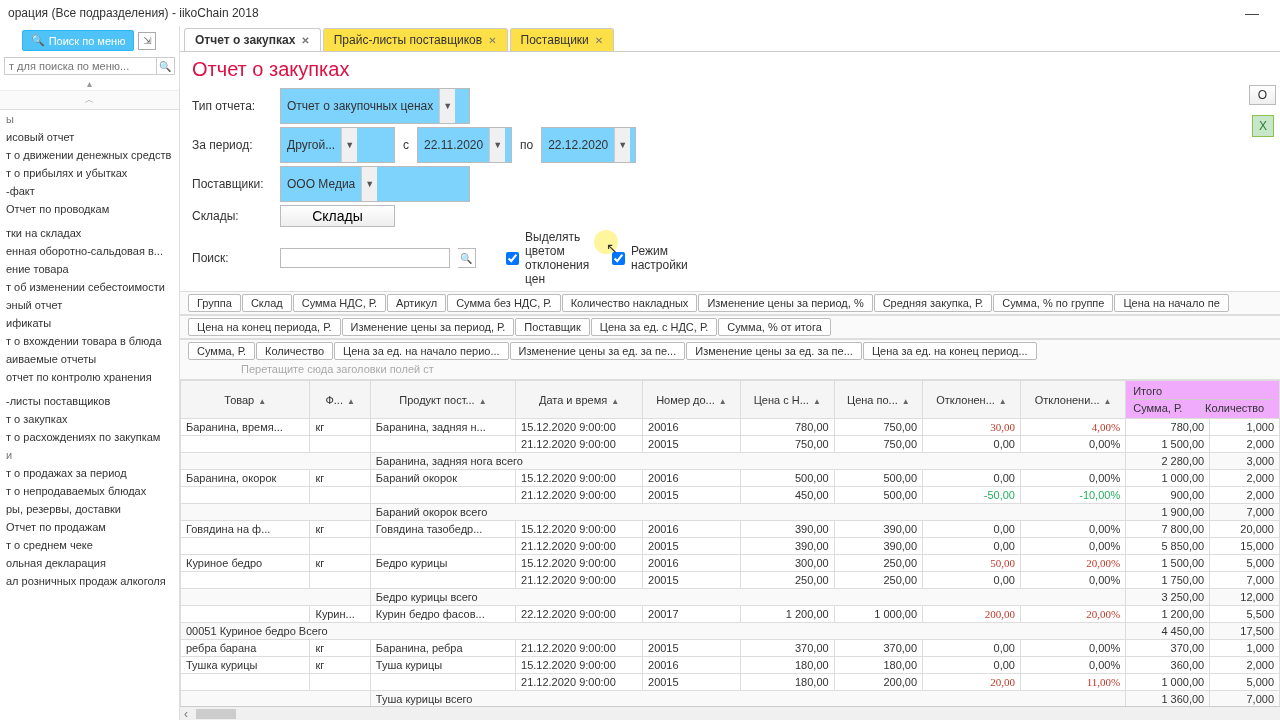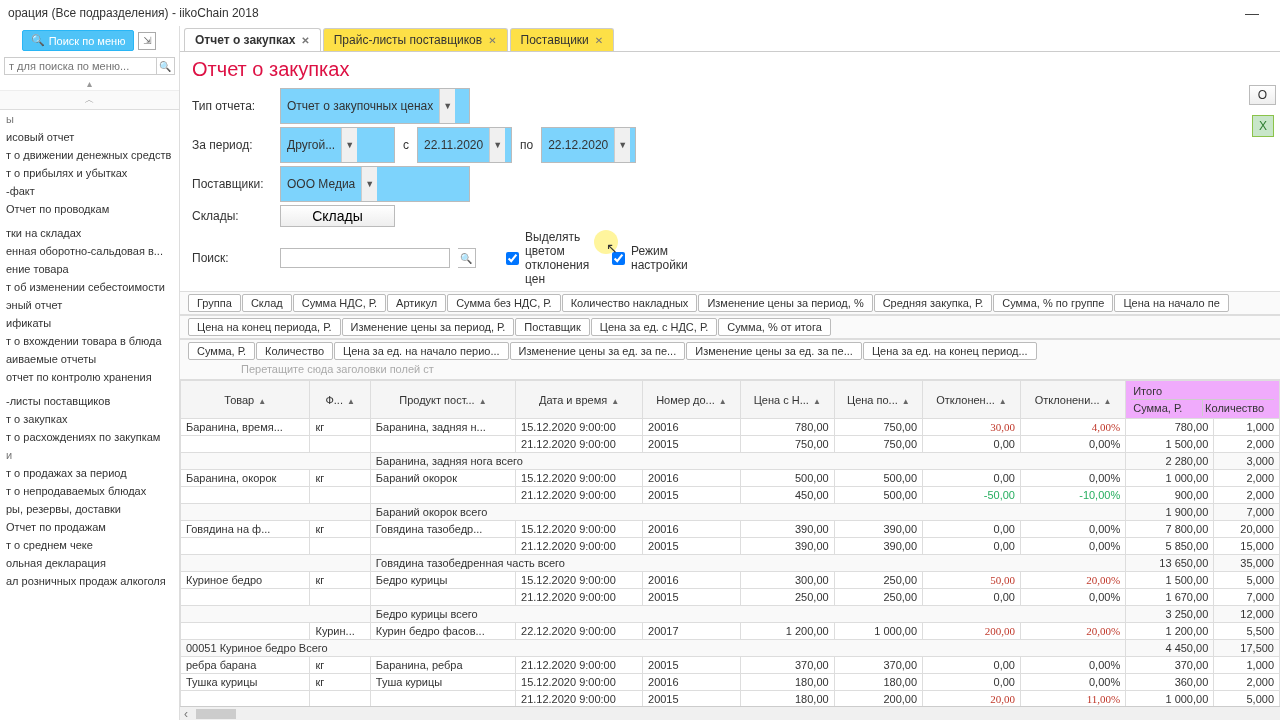--- a/index.html
+++ b/index.html
@@ -324,26 +324,20 @@
               <td></td>
               <td>21.12.2020 9:00:00</td>
               <td>20015</td>
               <td class="num">390,00</td>
               <td class="num">390,00</td>
               <td class="num ">0,00</td>
               <td class="num ">0,00%</td>
               <td class="num">5 850,00</td>
               <td class="num">15,000</td>
             </tr>
-            <tr class="subtotal">
-              <td colspan="2"></td>
-              <td colspan="7">Говядина тазобедренная часть всего</td>
-              <td class="num">13 650,00</td>
-              <td class="num">35,000</td>
-            </tr>
             <tr>
               <td>Куриное бедро</td>
               <td>кг</td>
               <td>Бедро курицы</td>
               <td>15.12.2020 9:00:00</td>
               <td>20016</td>
               <td class="num">300,00</td>
               <td class="num">250,00</td>
               <td class="num red">50,00</td>
               <td class="num red">20,00%</td>
@@ -353,21 +347,21 @@
             <tr>
               <td></td>
               <td></td>
               <td></td>
               <td>21.12.2020 9:00:00</td>
               <td>20015</td>
               <td class="num">250,00</td>
               <td class="num">250,00</td>
               <td class="num ">0,00</td>
               <td class="num ">0,00%</td>
-              <td class="num">1 670,00</td>
+              <td class="num">1 750,00</td>
               <td class="num">7,000</td>
             </tr>
             <tr class="subtotal">
               <td colspan="2"></td>
               <td colspan="7">Бедро курицы всего</td>
               <td class="num">3 250,00</td>
               <td class="num">12,000</td>
             </tr>
             <tr>
               <td></td>
@@ -419,20 +413,26 @@
               <td></td>
               <td>21.12.2020 9:00:00</td>
               <td>20015</td>
               <td class="num">180,00</td>
               <td class="num">200,00</td>
               <td class="num red">20,00</td>
               <td class="num red">11,00%</td>
               <td class="num">1 000,00</td>
               <td class="num">5,000</td>
             </tr>
+            <tr class="subtotal">
+              <td colspan="2"></td>
+              <td colspan="7">Туша курицы всего</td>
+              <td class="num">1 360,00</td>
+              <td class="num">7,000</td>
+            </tr>
             <tr>
               <td>Филе куриной г...</td>
               <td>кг</td>
               <td>Филе куры</td>
               <td>15.12.2020 9:00:00</td>
               <td>20016</td>
               <td class="num">320,00</td>
               <td class="num">320,00</td>
               <td class="num ">0,00</td>
               <td class="num ">0,00%</td>

